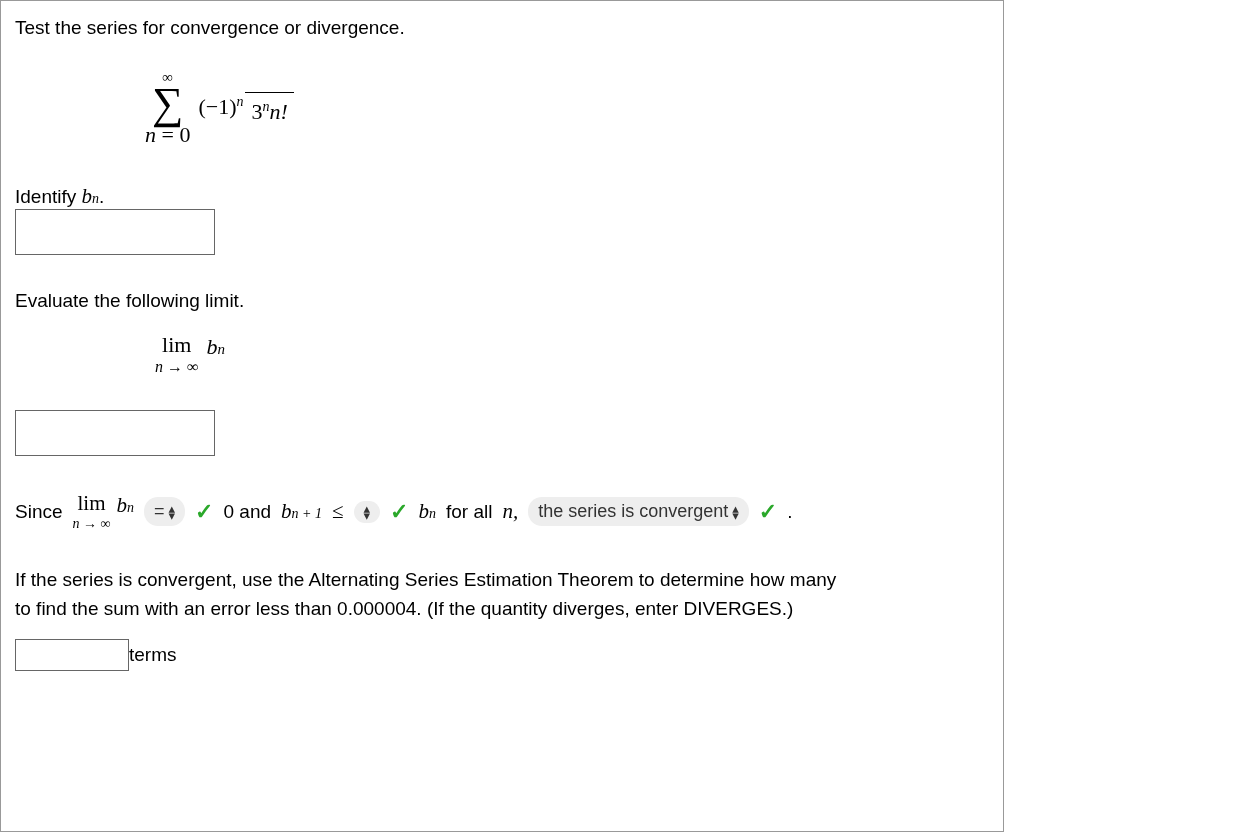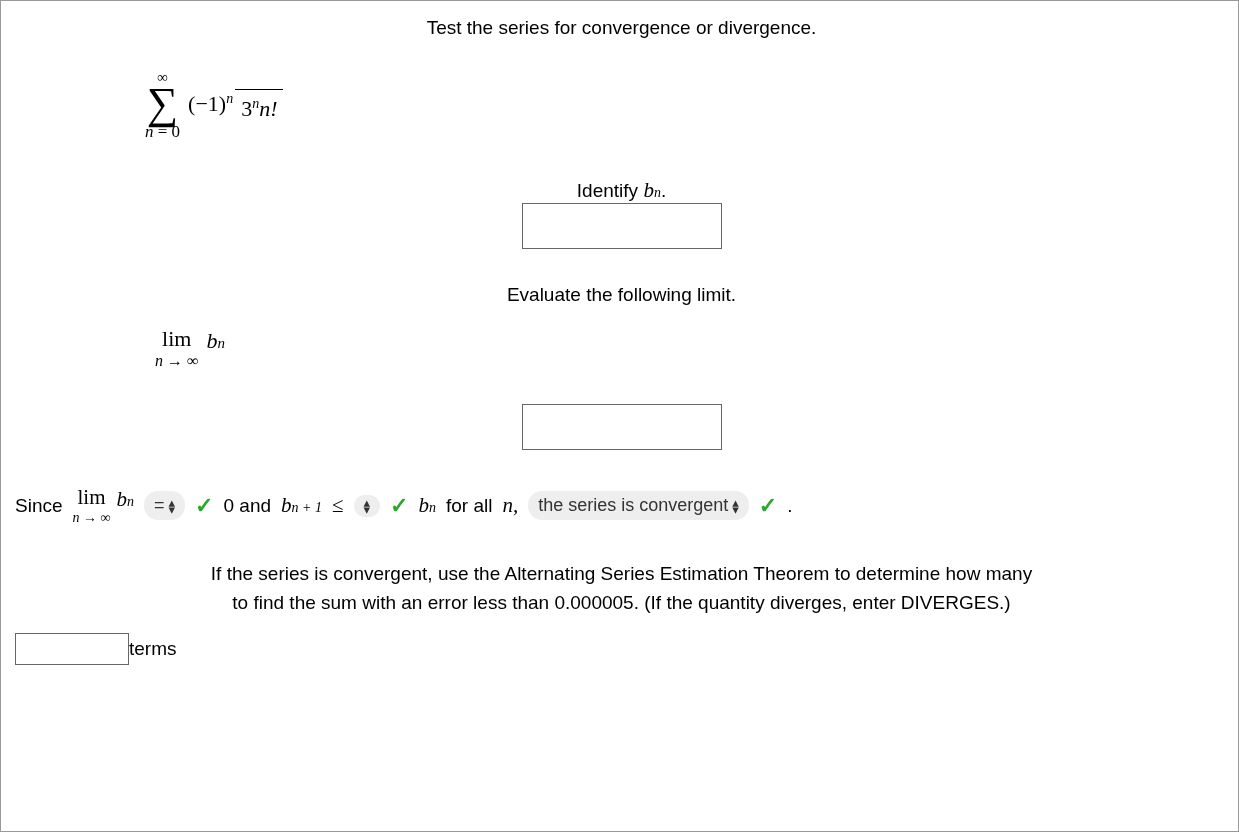--- a/index.html
+++ b/index.html
@@ -8,26 +8,25 @@
     body {
       margin: 0;
       padding: 0;
       font-family: Verdana, Geneva, sans-serif;
       font-size: 19px;
       color: #000;
       background: #fff;
     }
     .container {
       border: 1px solid #999;
-      width: 1239px;
+      width: 1004px;
       height: 832px;
       padding: 16px 10px 10px 14px;
       position: relative;
       overflow: hidden;
-      text-align: center;
     }
     .prompt-text {
       margin-bottom: 30px;
     }
     .math-block {
       margin-left: 130px;
       margin-bottom: 36px;
       display: flex;
       align-items: center;
     }
@@ -39,21 +38,21 @@
       font-family: 'Times New Roman', serif;
     }
     .sigma-top {
       font-size: 15px;
     }
     .sigma-sym {
       font-size: 44px;
       line-height: 36px;
     }
     .sigma-bot {
-      font-size: 17px;
+      font-size: 22px;
       font-style: italic;
     }
     .sigma-bot .eq {
       font-style: normal;
     }
     .frac {
       display: inline-flex;
       flex-direction: row;
       align-items: center;
       font-family: 'Times New Roman', serif;
@@ -262,21 +261,21 @@
           <span>▴</span>
           <span>▾</span>
         </span>
     </span>
     <span class="check-icon">✓</span>
     <span class="since-text">.</span>
   </div>
 
   <div class="final-text">
     <div>If the series is convergent, use the Alternating Series Estimation Theorem to determine how many</div>
-    <div>to find the sum with an error less than 0.000005. (If the quantity diverges, enter DIVERGES.)</div>
+    <div>to find the sum with an error less than 0.000004. (If the quantity diverges, enter DIVERGES.)</div>
   </div>
 
   <div class="terms-line">
     <span class="input-box input-sm"></span>
     <span>terms</span>
   </div>
 
 </div>
 
 </body></html>

